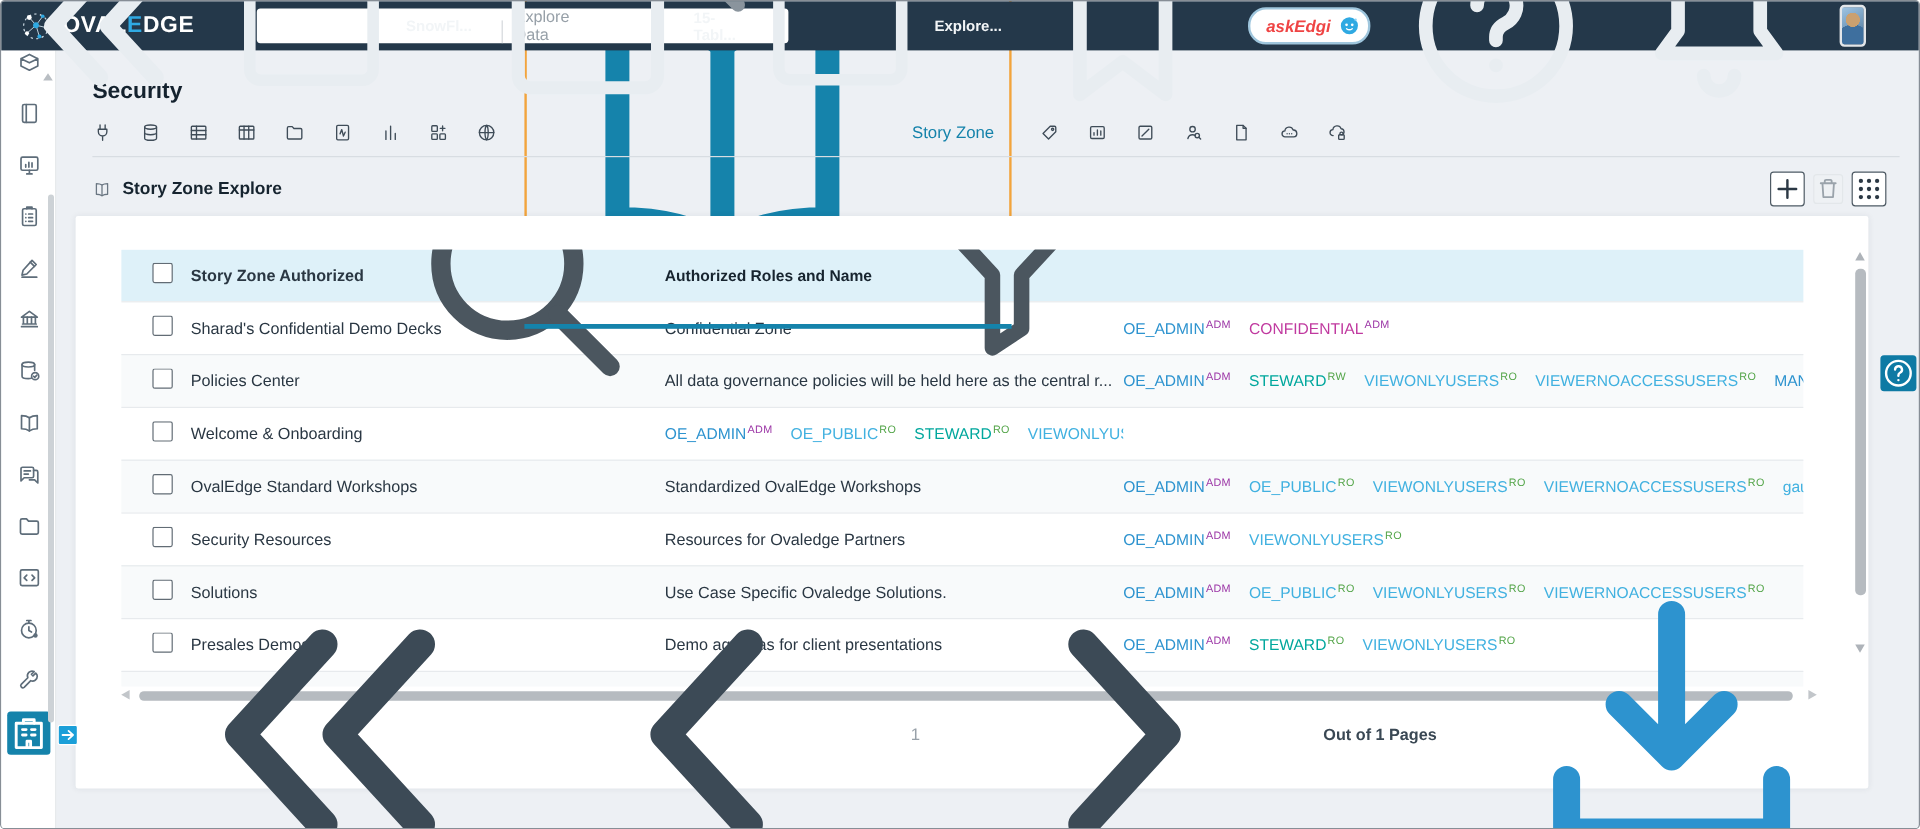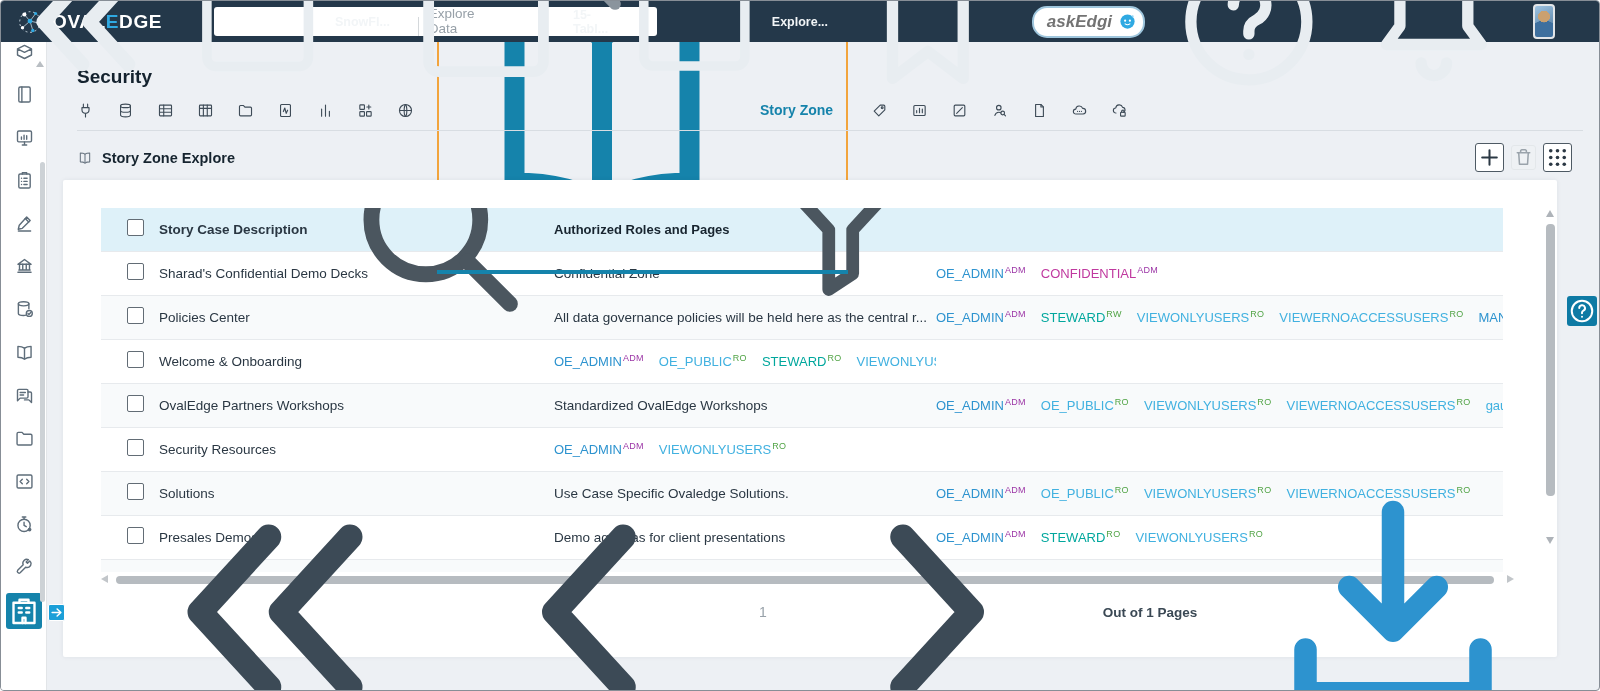--- a/index.html
+++ b/index.html
@@ -20,21 +20,21 @@
   .search-divider { width:1px; height:19px; background:#d4d8db; margin:0 10px; }
   .search-placeholder { flex:1; font-size:13.5px; color:#97a0a8; cursor:text; }
   .search-ico svg { width:15px; height:15px; color:#8a949d; display:block; }
   .nav-right { position:absolute; right:44px; top:0; height:41px; display:flex; align-items:center; gap:15px; }
   .nav-ico svg { width:17px; height:17px; color:#e8edf1; display:block; }
   .chevl svg { width:15px; height:15px; }
   .recent { display:flex; align-items:center; gap:6px; cursor:pointer; }
   .recent-label { color:#f2f5f7; font-size:12.5px; font-weight:600; }
   .askedgi { display:flex; align-items:center; gap:6px; background:#fff; border-radius:15px;
              padding:4px 6px 4px 13px; cursor:pointer; margin:0 4px; border:2px solid #9fc6dd; }
-  .askedgi-label { font-size:17px; font-weight:700; font-style:italic; color:#737373; }
+  .askedgi-label { font-size:14px; font-weight:700; font-style:italic; color:#ef4444; }
   .robot svg { width:19px; height:19px; display:block; }
   .bell-wrap { position:relative; cursor:pointer; }
   .avatar { width:35px; height:35px; border-radius:4px; border:2px solid #e3e6e9; cursor:pointer;
     background: radial-gradient(circle at 50% 34%, #caa06f 0 26%, rgba(0,0,0,0) 27%),
                 radial-gradient(circle at 50% 95%, #3e6f9e 0 48%, rgba(0,0,0,0) 49%),
                 linear-gradient(150deg,#9fc4e2 0%, #6e96b8 55%, #41658a 100%); }
 
   
   .sidebar { position:absolute; top:41px; left:0; bottom:0; width:46px; background:#fff;
              border-right:1px solid #e2e5e8; overflow:hidden; z-index:20; }
@@ -54,21 +54,21 @@
 
   
   .main { position:absolute; left:46px; top:41px; right:0; bottom:0; }
   .page-title { position:absolute; left:30px; top:24px; font-size:19px; font-weight:700; color:#14222e; }
   .tabs { position:absolute; left:30px; top:51px; right:20px; height:34px; display:flex; align-items:center; gap:23px; }
   .tab-icon-btn { width:17px; height:17px; color:#3f4c58; cursor:pointer; flex:0 0 auto; }
   .tab-icon-btn svg { width:17px; height:17px; display:block; }
   .tab-active { position:relative; display:flex; align-items:center; gap:8px; padding:5px 13px;
                 border:2px solid #f2a43c; border-radius:3px; cursor:pointer; background:transparent; }
   .tab-active .tab-ico svg { width:17px; height:17px; color:#1583ab; display:block; }
-  .tab-label { font-size:14px; font-weight:700; color:#1583ab; white-space:nowrap; }
+  .tab-label { font-size:14px; font-weight:400; color:#1583ab; white-space:nowrap; }
   .tab-active::after { content:''; position:absolute; left:-2px; right:-2px; bottom:-9px; height:4px;
                        background:#1583ab; z-index:2; }
   .tabs-divider { position:absolute; left:30px; right:16px; top:88px; height:1px; background:#d8dde2; }
 
   .section-bar { position:absolute; left:0; right:0; top:94px; height:44px; display:flex; align-items:center; padding-left:30px; }
   .sec-ico { width:16px; height:16px; color:#6a7682; margin-right:9px; }
   .sec-ico svg { width:16px; height:16px; display:block; }
   .sec-title { font-size:14.5px; font-weight:700; color:#16242f; }
   .sec-actions { position:absolute; right:27px; top:7px; display:flex; align-items:center; gap:7px; }
   .act-btn { display:flex; align-items:center; justify-content:center; cursor:pointer; border-radius:3px; }
@@ -546,30 +546,30 @@
             </span>
           </button>
       </div>
     </div>
 
     <div class="card">
       <div class="table">
         <div class="thead">
           <div class="tcell c-check"><span class="checkbox"></span></div>
           <div class="tcell c-desc th">
-            <span>Story Case Description</span>
+            <span>Story Zone Authorized</span>
             <span class="th-ico">
                 <svg viewBox="0 0 24 24" fill="none" stroke="currentColor" stroke-width="1.6" stroke-linecap="round" stroke-linejoin="round" style="width:100%;height:100%;display:block">
                   <circle cx="11" cy="11" r="5.5"></circle>
                   <path d="M15.2 15.2l4.3 4.3"></path>
                 </svg>
               </span>
           </div>
           <div class="tcell c-roles th">
-            <span>Authorized Roles and Pages</span>
+            <span>Authorized Roles and Name</span>
             <span class="th-ico">
                 <svg viewBox="0 0 24 24" fill="none" stroke="currentColor" stroke-width="1.6" stroke-linecap="round" stroke-linejoin="round" style="width:100%;height:100%;display:block">
                   <path d="M4.5 5.5h15L13.5 12v5.5l-3 2V12z"></path>
                 </svg>
               </span>
           </div>
         </div>
         <div id="table-body">
             <div class="trow">
               <div class="tcell c-check"><span class="checkbox"></span></div>
@@ -598,33 +598,34 @@
               <div class="tcell c-roles">
                 <span class="role" style="color:#2d93cf">OE_ADMIN<span class="role-sup" style="color:#9c36a6">ADM</span></span>
                 <span class="role" style="color:#41b1e0">OE_PUBLIC<span class="role-sup" style="color:#52a447">RO</span></span>
                 <span class="role" style="color:#00a79d">STEWARD<span class="role-sup" style="color:#52a447">RO</span></span>
                 <span class="role" style="color:#41b1e0">VIEWONLYUSERS<span class="role-sup" style="color:#52a447">RO</span></span>
                 <span class="role" style="color:#41b1e0">VIEWERNOACCESSUSERS</span>
               </div>
             </div>
             <div class="trow">
               <div class="tcell c-check"><span class="checkbox"></span></div>
-              <div class="tcell c-name">OvalEdge Partners Workshops</div>
+              <div class="tcell c-name">OvalEdge Standard Workshops</div>
               <div class="tcell c-desc">Standardized OvalEdge Workshops</div>
               <div class="tcell c-roles">
                 <span class="role" style="color:#2d93cf">OE_ADMIN<span class="role-sup" style="color:#9c36a6">ADM</span></span>
                 <span class="role" style="color:#41b1e0">OE_PUBLIC<span class="role-sup" style="color:#52a447">RO</span></span>
                 <span class="role" style="color:#41b1e0">VIEWONLYUSERS<span class="role-sup" style="color:#52a447">RO</span></span>
                 <span class="role" style="color:#41b1e0">VIEWERNOACCESSUSERS<span class="role-sup" style="color:#52a447">RO</span></span>
                 <span class="role" style="color:#41b1e0">gautham</span>
               </div>
             </div>
             <div class="trow">
               <div class="tcell c-check"><span class="checkbox"></span></div>
               <div class="tcell c-name">Security Resources</div>
+              <div class="tcell c-desc">Resources for Ovaledge Partners</div>
               <div class="tcell c-roles">
                 <span class="role" style="color:#2d93cf">OE_ADMIN<span class="role-sup" style="color:#9c36a6">ADM</span></span>
                 <span class="role" style="color:#41b1e0">VIEWONLYUSERS<span class="role-sup" style="color:#52a447">RO</span></span>
               </div>
             </div>
             <div class="trow">
               <div class="tcell c-check"><span class="checkbox"></span></div>
               <div class="tcell c-name">Solutions</div>
               <div class="tcell c-desc">Use Case Specific Ovaledge Solutions.</div>
               <div class="tcell c-roles">

